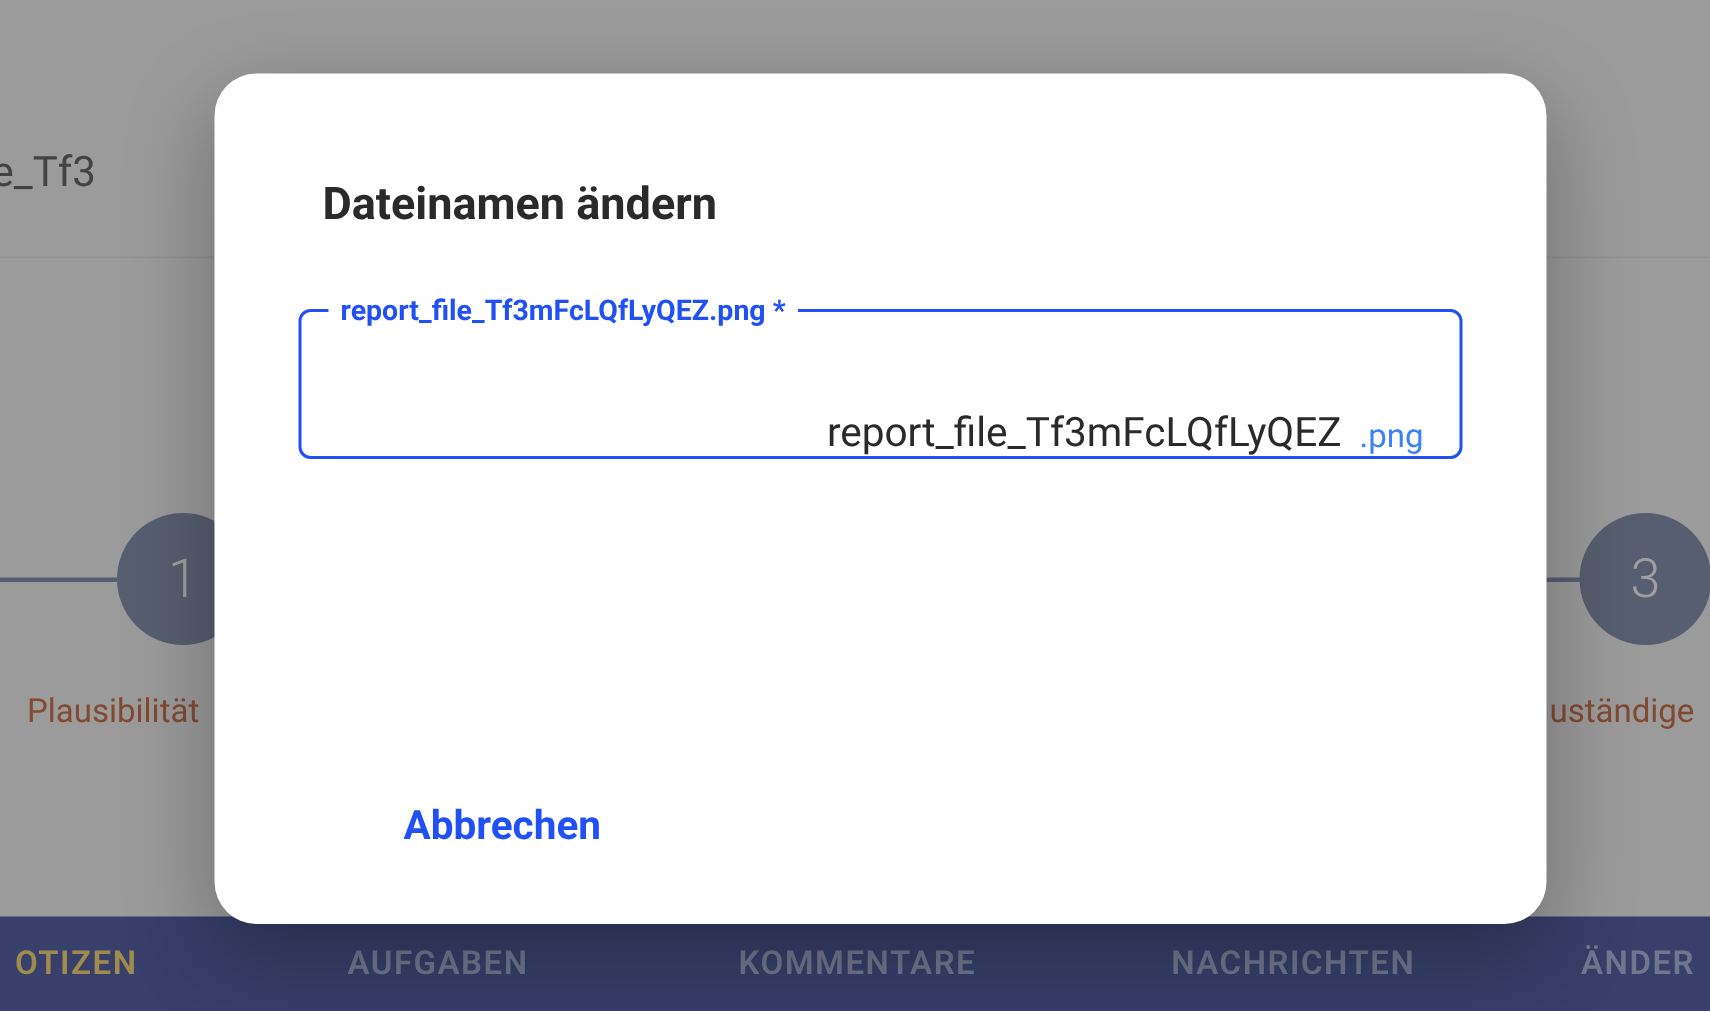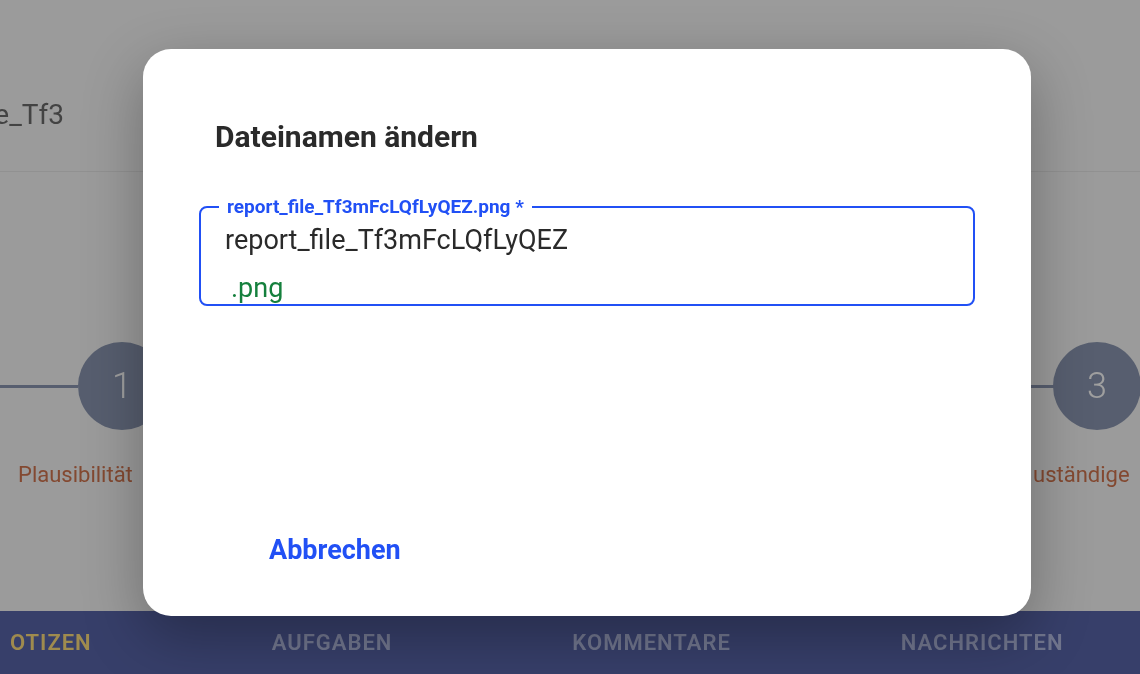--- a/index.html
+++ b/index.html
@@ -75,21 +75,20 @@
     left: 0;
     right: 0;
     height: 63px;
     background: #1a2b8a;
     display: flex;
     align-items: center;
     color: #9aa5d9;
     font-size: 22px;
     font-weight: 600;
     letter-spacing: 1px;
-    gap: 40px;
   }
   .bottom-tab {
     padding: 0 20px;
     white-space: nowrap;
   }
   .bottom-tab.active { color: #ffd24d; }
   
   .modal {
     position: absolute;
     top: 49px;
@@ -118,23 +117,22 @@
     font-weight: 400;
     margin-bottom: 22px;
   }
   
   .field-wrap {
     position: relative;
     border: 2px solid #2150f5;
     border-radius: 8px;
     height: 100px;
     display: flex;
-    align-items: flex-start;
+    align-items: flex-end;
     padding: 0 24px;
-    flex-direction: column;
   }
   
   .field-legend {
     position: absolute;
     top: -13px;
     left: 18px;
     background: #fff;
     padding: 0 8px;
     font-size: 19px;
     font-weight: 700;
@@ -147,22 +145,22 @@
     outline: none;
     font-size: 27px;
     color: #2a2a2a;
     text-align: right;
     background: transparent;
     font-family: inherit;
     padding-right: 6px;
   }
   
   .field-ext {
-    font-size: 27px;
-    color: #15803d;
+    font-size: 22px;
+    color: #3b82f6;
     padding-left: 6px;
   }
   
   .modal-actions {
     margin-top: auto;
     display: flex;
     align-items: flex-end;
     justify-content: space-between;
     padding: 0 20px 0 70px;
   }

